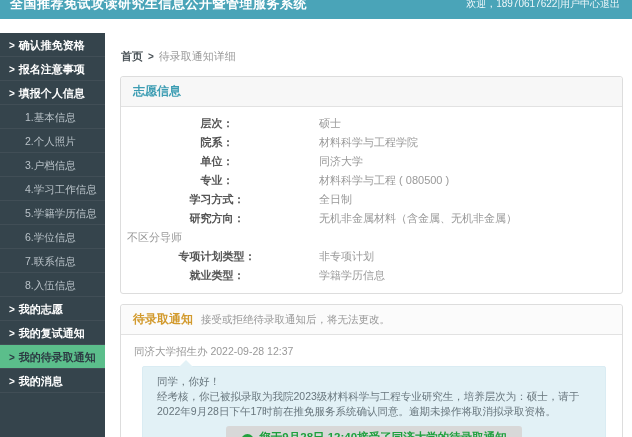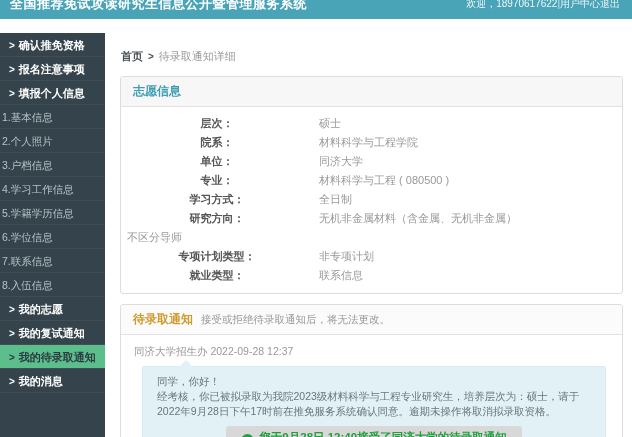--- a/index.html
+++ b/index.html
@@ -15,21 +15,21 @@
   .header-right a { color:#eef7fa; text-decoration:none; cursor:pointer; }
   .hdr-sep { opacity:.8; }
 
   
   .sidebar { position:absolute; left:0; top:33px; width:105px; height:404px;
     background:#35444C; }
   .side-item { height:24px; line-height:24px; border-bottom:1px solid #414E56;
     font-size:11px; font-weight:bold; color:#fff; padding-left:9px; cursor:pointer;
     white-space:nowrap; overflow:hidden; }
   .side-item .chev { margin-right:4px; font-size:10px; }
-  .side-item.sub { font-weight:normal; font-size:10.5px; color:#B9C2C8; padding-left:2px; }
+  .side-item.sub { font-weight:normal; font-size:10.5px; color:#B9C2C8; padding-left:25px; }
   .side-item.active { background:#5BBE8B; color:#2C3B43; }
 
   
   .main { position:absolute; left:105px; top:33px; width:527px; height:298px;
     background:#fff; padding:13px 9px 0 15px; }
   .breadcrumb { font-size:11px; color:#4A5257; margin:3px 0 12px 1px; }
   .breadcrumb .home { color:#4A5257; font-weight:bold; text-decoration:none; cursor:pointer; }
   .breadcrumb .bc-sep { font-weight:bold; margin:0 5px; font-size:10px; }
   .breadcrumb .current { color:#9B9B9B; font-weight:normal; }
 
@@ -132,21 +132,21 @@
         </div>
       <div class="f-row">
           <span class="f-value">不区分导师</span>
         </div>
       <div class="f-row">
           <span class="f-label">专项计划类型：</span>
           <span class="f-value">非专项计划</span>
         </div>
       <div class="f-row">
           <span class="f-label">就业类型：</span>
-          <span class="f-value">联系信息</span>
+          <span class="f-value">学籍学历信息</span>
         </div>
     </div>
   </div>
 
   <div class="panel notice">
     <div class="panel-hd notice-hd">
       <span class="notice-title">待录取通知</span><span class="notice-hint">接受或拒绝待录取通知后，将无法更改。</span>
     </div>
     <div class="n-body">
       <div class="sender">同济大学招生办 2022-09-28 12:37</div>

